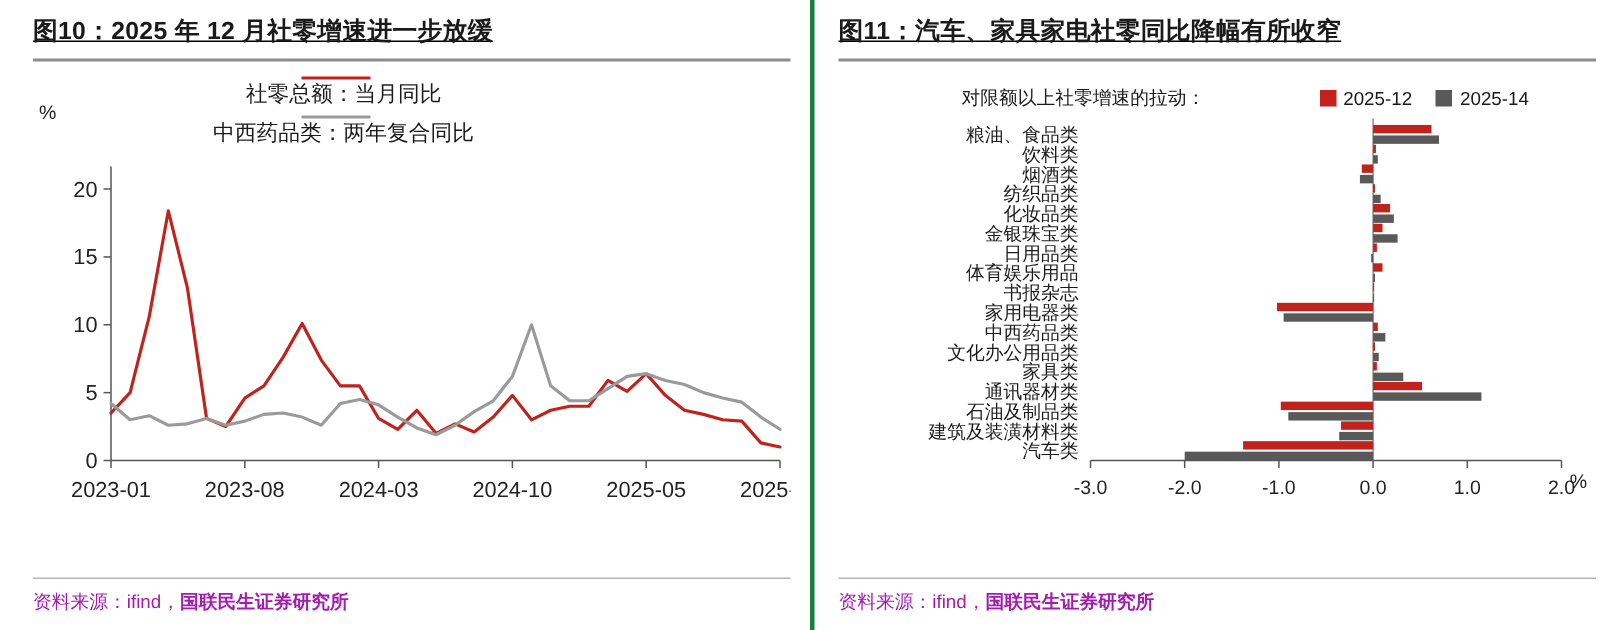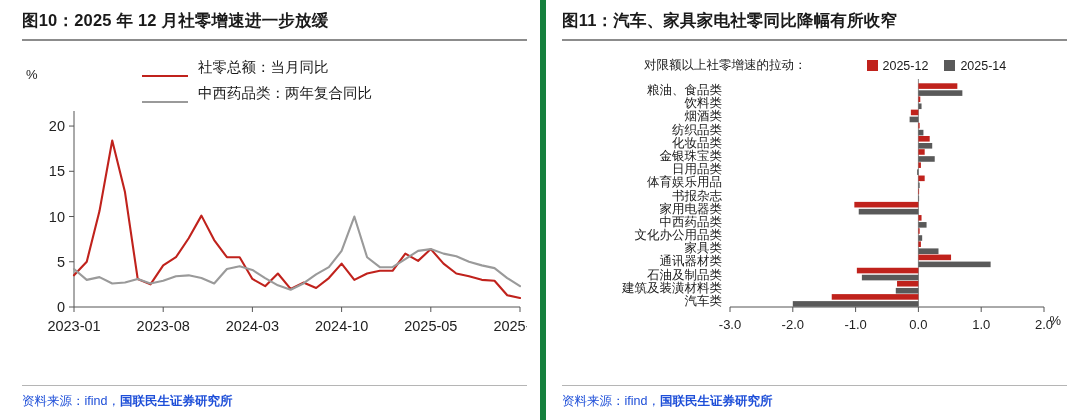--- a/index.html
+++ b/index.html
@@ -11,34 +11,35 @@
     height: 420px;
     background: #ffffff;
     font-family: "Liberation Sans", sans-serif;
     overflow: hidden;
   }
   .page {
     display: flex;
     width: 1080px;
     height: 309px;
     box-sizing: border-box;
+    text-decoration: underline;
   }
   .panel {
     position: relative;
     box-sizing: border-box;
     width: 540px;
     height: 420px;
     padding: 10px 14px 0 14px;
   }
   .panel-left {
     padding-left: 22px;
   }
   .panel-right {
     padding-left: 16px;
-    border-left: 6px solid #15803d;
+    border-left: 3px solid #15803d;
   }
   .panel-title {
     font-size: 16.5px;
     font-weight: bold;
     color: #1a1a1a;
     letter-spacing: 0.2px;
     white-space: nowrap;
   }
   .title-rule {
     margin-top: 7px;
@@ -52,21 +53,21 @@
     position: relative;
     width: 505px;
     height: 315px;
     margin-top: 4px;
   }
   .source {
     position: absolute;
     left: 14px;
     bottom: 10px;
     font-size: 12.5px;
-    color: #1d4ed8;
+    color: #a21caf;
     white-space: nowrap;
   }
   .panel-left .source { left: 22px; }
   .panel-right .source { left: 16px; }
   .source-rule {
     position: absolute;
     bottom: 34px;
     border-bottom: 1px solid #b5b5b5;
     width: 505px;
   }
@@ -77,22 +78,23 @@
   
   .legend-left {
     position: absolute;
     left: 120px;
     top: 6px;
     font-size: 14.5px;
     color: #1a1a1a;
   }
   .legend-row {
     display: flex;
-    align-items: flex-end;
+    align-items: center;
     height: 26px;
+    flex-direction: column;
   }
   .legend-line {
     width: 46px;
     height: 0;
     border-top-width: 2.5px;
     border-top-style: solid;
     margin-right: 10px;
   }
   .axis-unit {
     position: absolute;
@@ -105,21 +107,21 @@
   .legend-right {
     position: absolute;
     top: 12px;
     left: 82px;
     display: flex;
     align-items: center;
     font-size: 12.5px;
     color: #1a1a1a;
     white-space: nowrap;
   }
-  .legend-right .lbl { margin-right: 60px; }
+  .legend-right .lbl { margin-right: 76px; }
   .swatch {
     display: inline-block;
     width: 11px;
     height: 11px;
     margin-right: 5px;
   }
   .legend-right .item { display: flex; align-items: center; margin-right: 16px; }
 </style>
 </head>
 <body>

